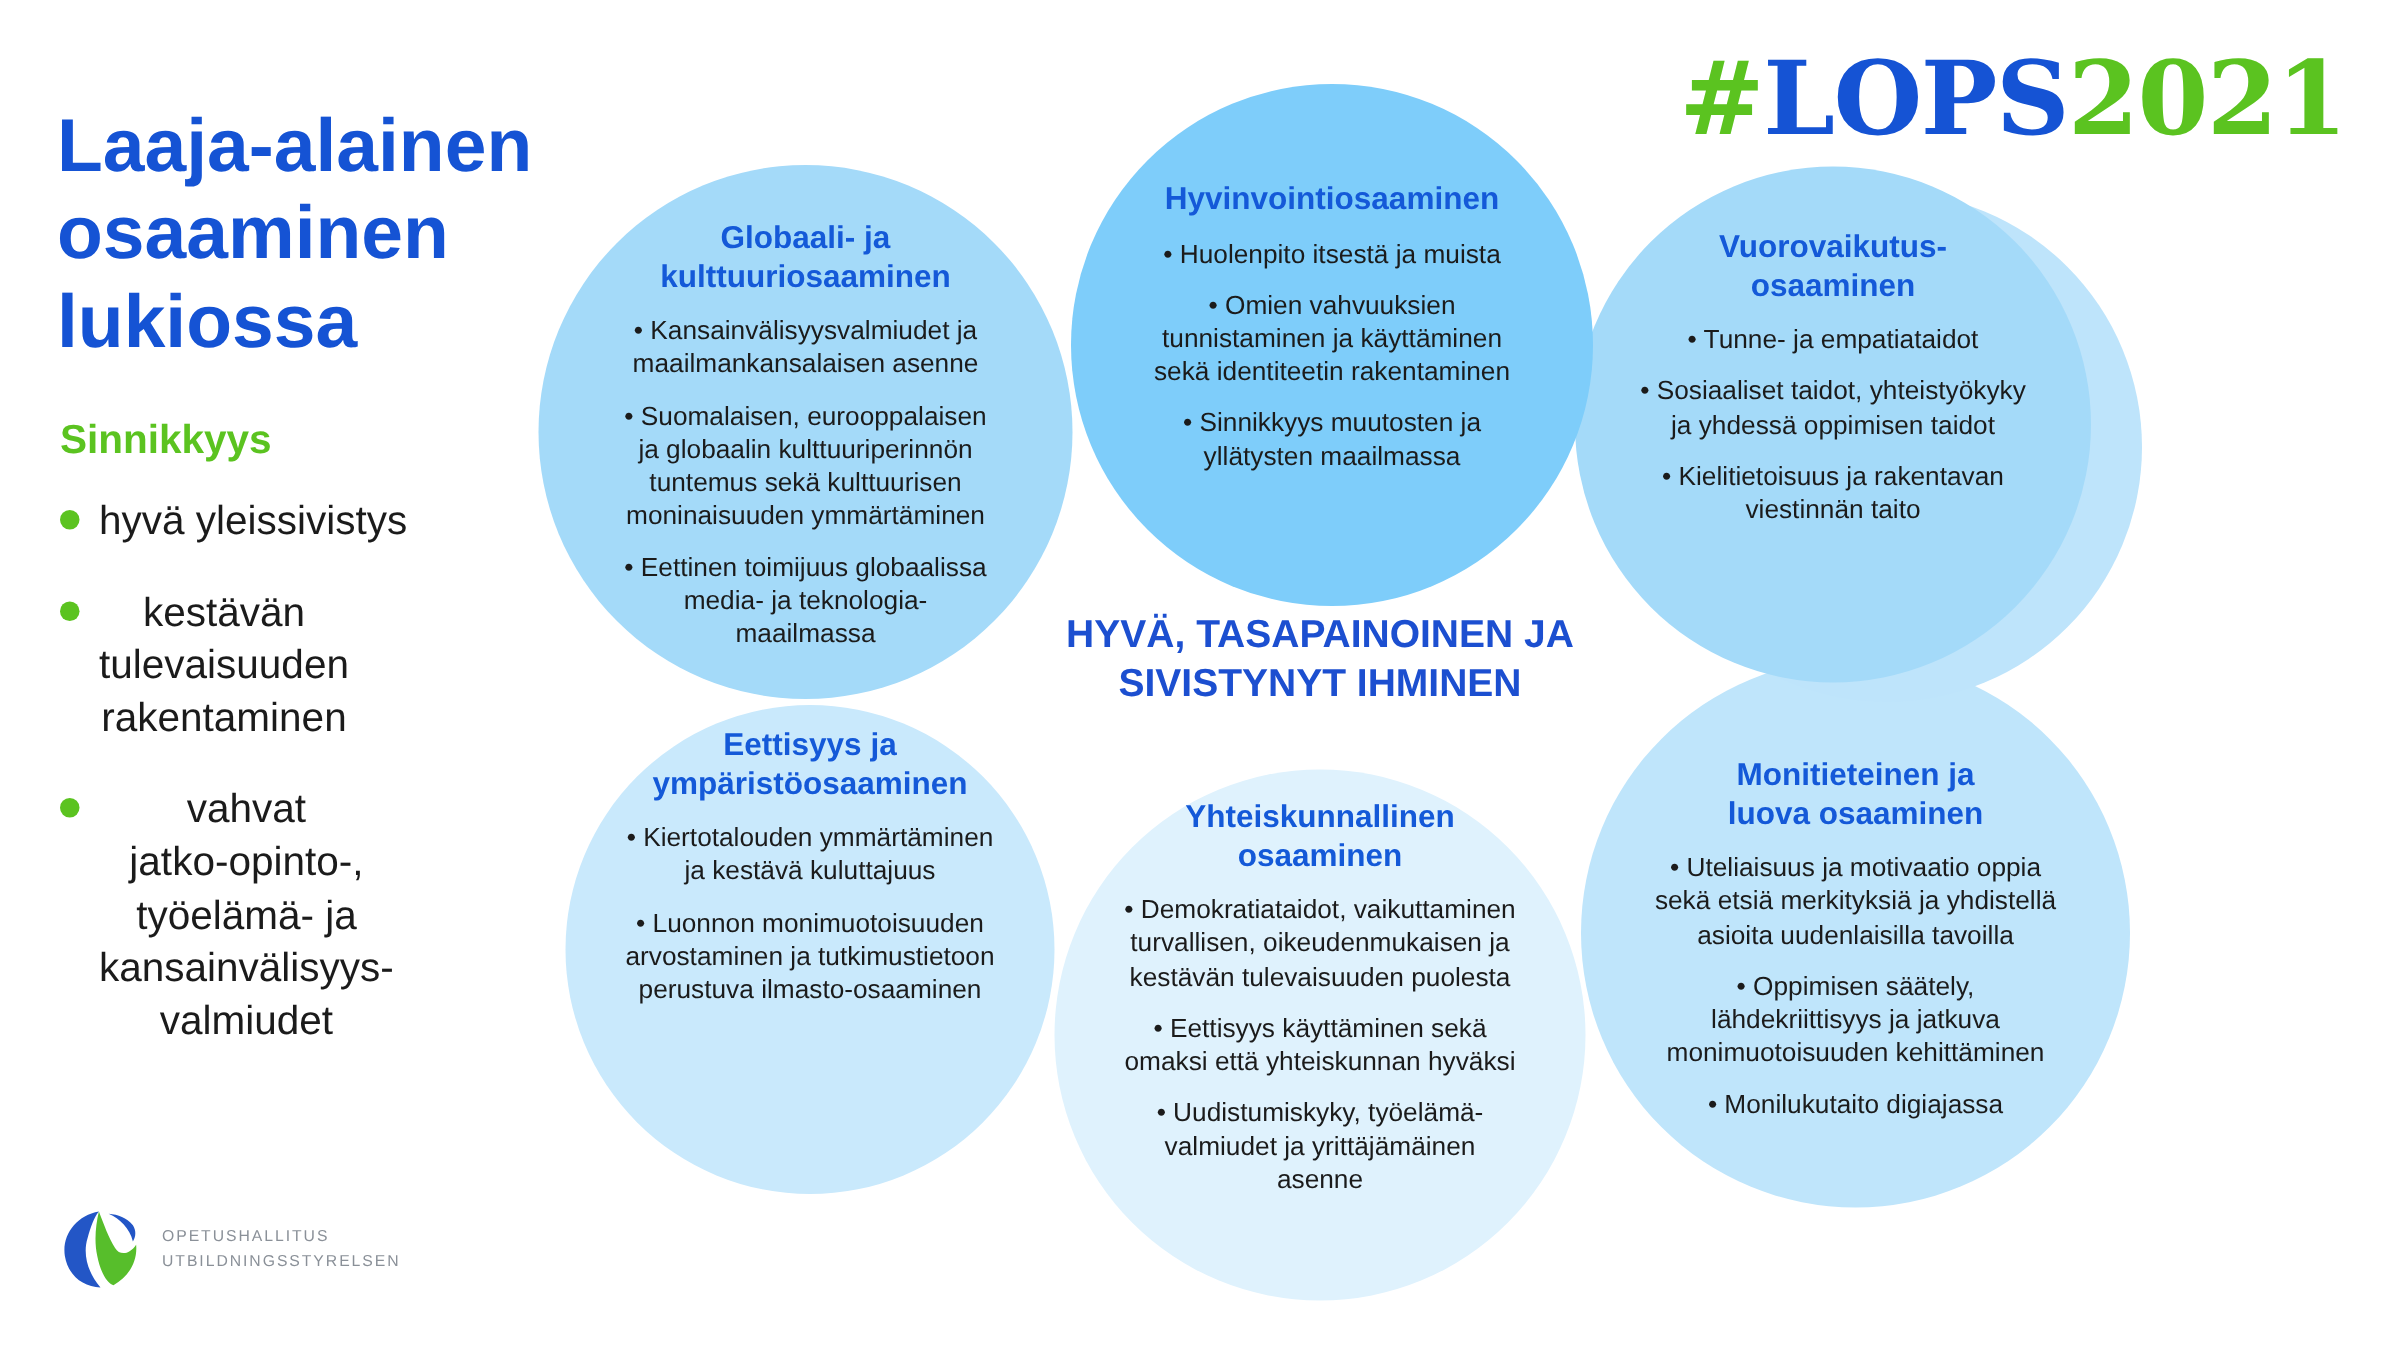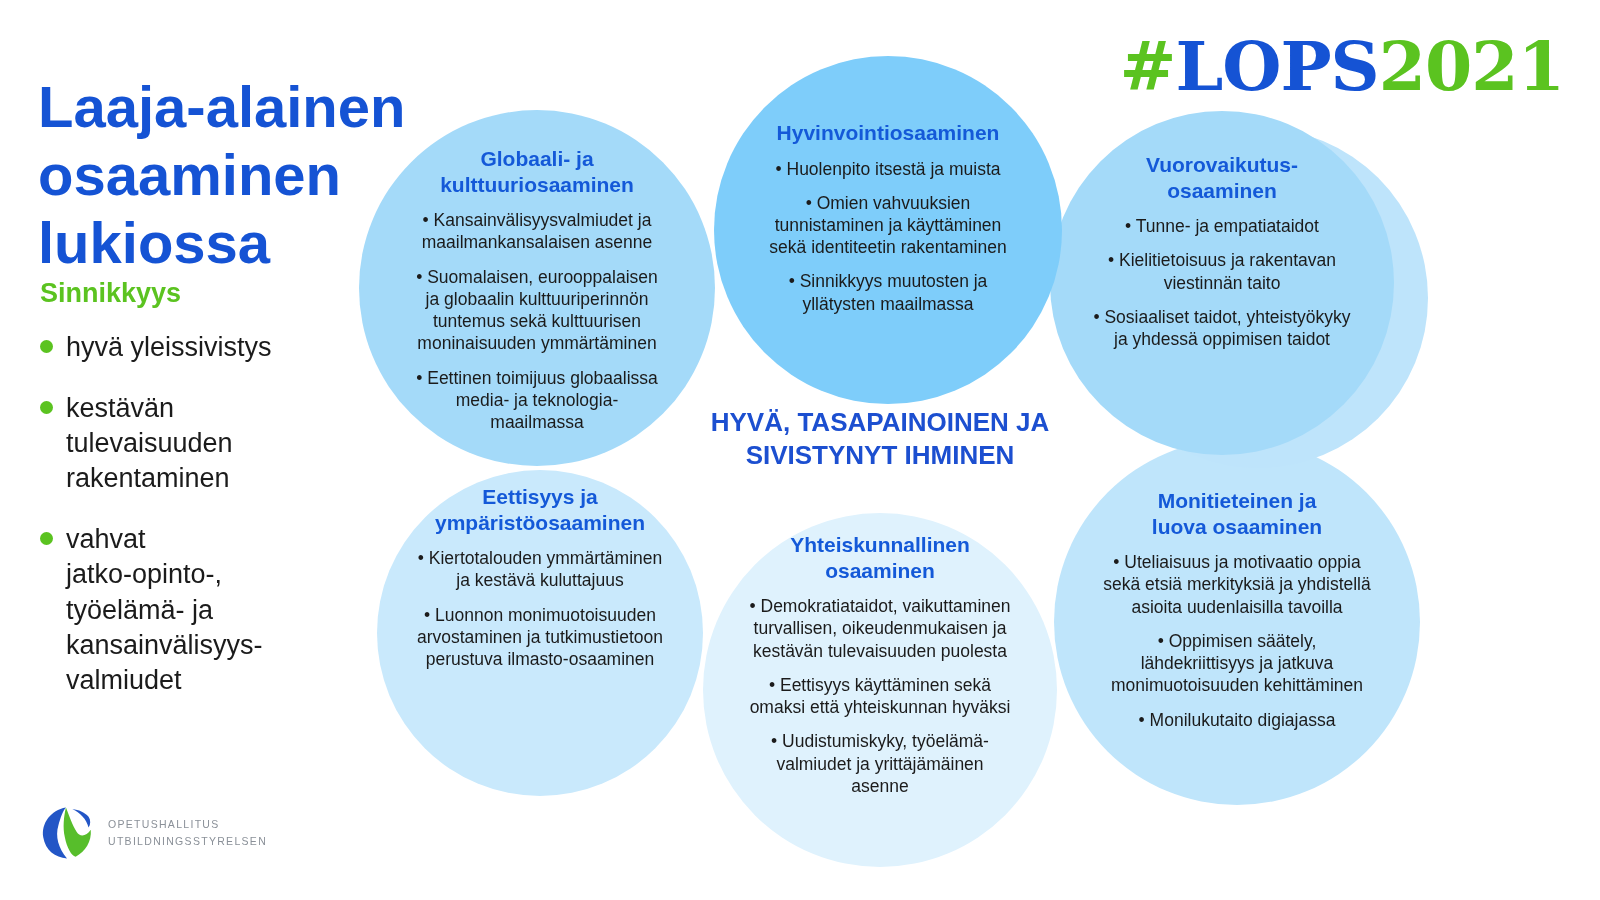--- a/index.html
+++ b/index.html
@@ -15,39 +15,39 @@
   .c4{left:377px;top:470px;width:326px;height:326px;z-index:2;}
   .c5{left:703px;top:513px;width:354px;height:354px;z-index:1;}
   .c6{left:1054px;top:439px;width:366px;height:366px;z-index:2;}
 
   .circle-content{position:absolute;z-index:10;text-align:center;}
   .cc1{left:377px;top:146px;width:320px;text-align:center;}
   .cc2{left:733px;top:120px;width:310px;}
   .cc3{left:1057px;top:152px;width:330px;}
   .cc4{left:380px;top:484px;width:320px;}
   .cc5{left:710px;top:532px;width:340px;}
-  .cc6{left:1062px;top:488px;width:350px;}
+  .cc6{left:1062px;top:504px;width:350px;}
   .circle-content h3{
     margin:0 0 12px 0;font-size:21px;line-height:1.22;font-weight:bold;
     white-space:pre-line;
   }
   .circle-content p{
     margin:0 0 12px 0;font-size:17.5px;line-height:1.27;
     white-space:pre-line;
   }
 
   .main-title{
     position:absolute;left:38px;top:34px;width:420px;
-    font-size:58px;line-height:1.17;font-weight:bold;white-space:pre-line;z-index:10;
+    font-size:50px;line-height:1.17;font-weight:bold;white-space:pre-line;z-index:10;
   }
   .goals-heading{
     position:absolute;left:40px;top:278px;font-size:27px;font-weight:bold;z-index:10;
   }
   .goals{position:absolute;left:40px;top:330px;width:290px;z-index:10;}
-  .goal-item{display:flex;align-items:flex-start;margin-bottom:26px;}
+  .goal-item{display:flex;align-items:flex-start;margin-bottom:26px;text-align:center;}
   .goal-dot{flex:0 0 13px;width:13px;height:13px;border-radius:50%;margin:10px 13px 0 0;}
   .goal-text{font-size:27px;line-height:1.3;white-space:pre-line;}
 
   .center-statement{
     position:absolute;left:700px;top:406px;width:360px;text-align:center;
     font-size:26px;line-height:1.28;font-weight:bold;white-space:pre-line;z-index:10;
   }
 
   .hashtag{
     position:absolute;right:36px;top:26px;z-index:10;
@@ -123,24 +123,24 @@
 tunnistaminen ja käyttäminen
 sekä identiteetin rakentaminen</p>
     <p>• Sinnikkyys muutosten ja
 yllätysten maailmassa</p>
   </div>
 
   <div class="circle-content cc3">
     <h3 style="color: rgb(20, 89, 216);">Vuorovaikutus-
 osaaminen</h3>
     <p>• Tunne- ja empatiataidot</p>
+    <p>• Sosiaaliset taidot, yhteistyökyky
+ja yhdessä oppimisen taidot</p>
     <p>• Kielitietoisuus ja rakentavan
 viestinnän taito</p>
-    <p>• Sosiaaliset taidot, yhteistyökyky
-ja yhdessä oppimisen taidot</p>
   </div>
 
   <div class="circle-content cc4">
     <h3 style="color: rgb(20, 89, 216);">Eettisyys ja
 ympäristöosaaminen</h3>
     <p>• Kiertotalouden ymmärtäminen
 ja kestävä kuluttajuus</p>
     <p>• Luonnon monimuotoisuuden
 arvostaminen ja tutkimustietoon
 perustuva ilmasto-osaaminen</p>

